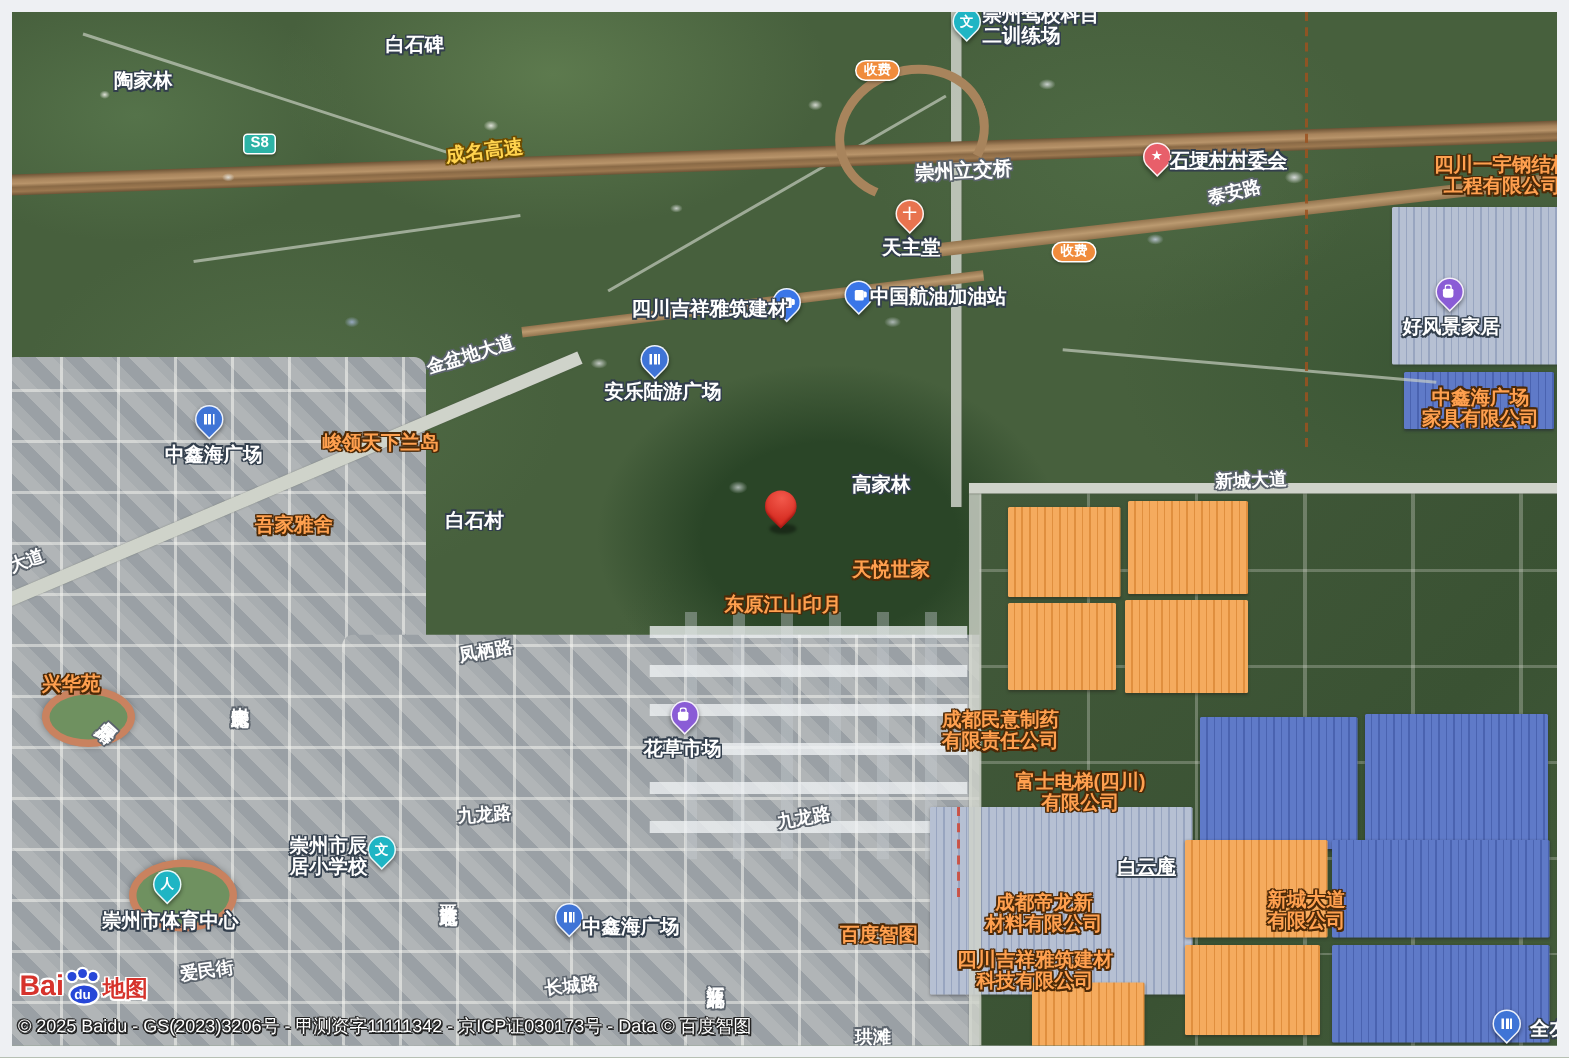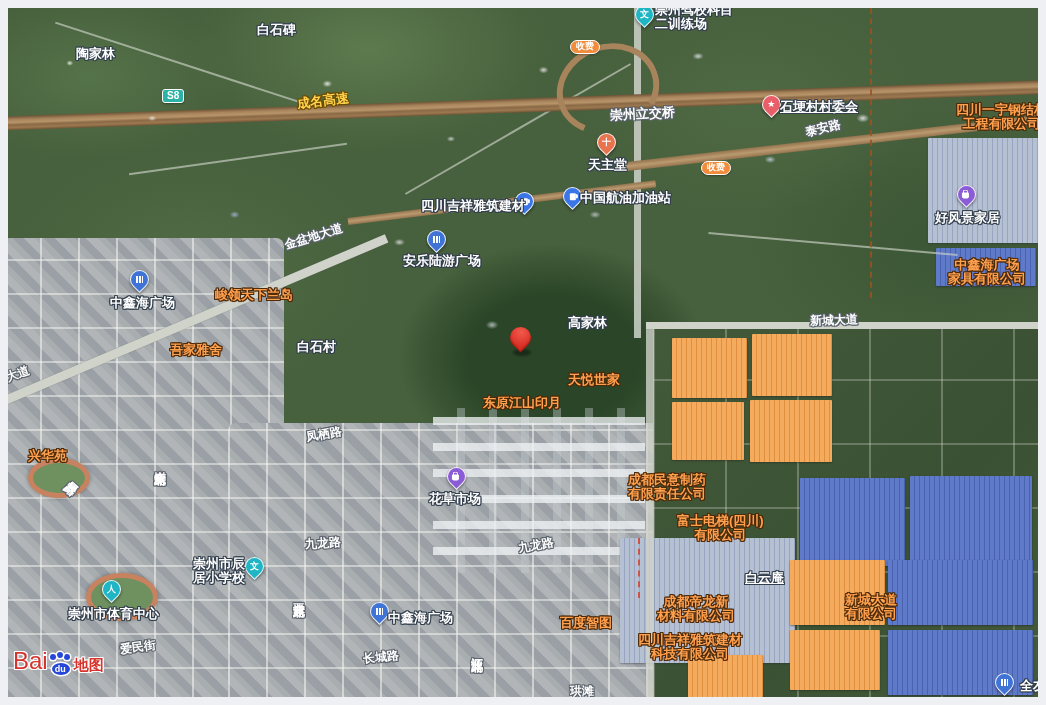--- a/index.html
+++ b/index.html
@@ -76,21 +76,21 @@
   .g-pump::after{content:"";position:absolute;right:-2px;top:1px;width:2px;height:4px;background:#fff;border-radius:0 1px 1px 0}
   .g-bag{width:7px;height:6px;background:#fff;border-radius:1px 1px 2px 2px;position:relative;transform:rotate(-45deg);margin-top:2px}
   .g-bag::before{content:"";position:absolute;left:1px;top:-3px;width:3px;height:3px;border:1px solid #fff;border-bottom:none;border-radius:2px 2px 0 0}
   .g-bld{width:7px;height:7px;transform:rotate(-45deg);
          background:linear-gradient(90deg,#fff 0 2px,rgba(0,0,0,0) 2px 3px,#fff 3px 5px,rgba(0,0,0,0) 5px 6px,#fff 6px 7px)}
   .marker{position:absolute;width:21px;height:21px;border-radius:50% 50% 0 50%;transform:rotate(45deg);
           background:radial-gradient(circle at 35% 30%,#f2594b,#d93025 70%);
           box-shadow:inset -1px -1px 2px rgba(110,0,0,.55)}
   .marker-shadow{position:absolute;width:18px;height:7px;border-radius:50%;background:rgba(0,0,0,.38);filter:blur(1px)}
   .logo{position:absolute;display:flex;align-items:flex-end;gap:1px}
-  .logo .bai{color:#d6332c;font-weight:normal;font-size:24px;
+  .logo .bai{color:#d6332c;font-weight:bold;font-size:19px;
        text-shadow:-1px 0 #fff,0 1px #fff,1px 0 #fff,0 -1px #fff,1px 1px #fff,-1px -1px #fff,1px -1px #fff,-1px 1px #fff}
   .paw{position:relative;width:22px;height:18px;margin:0 1px}
   .paw .pad{position:absolute;left:2px;top:6px;width:18px;height:12px;background:#2747d8;border-radius:50%;
        box-shadow:0 0 0 1.5px #fff}
   .paw .toes{position:absolute;left:0;top:-3px;width:6px;height:6px;border-radius:50%;background:#2747d8;box-shadow:0 0 0 1.5px #fff,7px -2px 0 #2747d8,7px -2px 0 1.5px #fff,14px 0 0 #2747d8,14px 0 0 1.5px #fff}
   .paw .du{position:absolute;left:5px;top:7px;color:#fff;font-size:9px;font-weight:bold;z-index:2}
   .logo .ditu{color:#d6332c;font-weight:bold;font-size:15px;
        text-shadow:-1px 0 #fff,0 1px #fff,1px 0 #fff,0 -1px #fff,1px 1px #fff,-1px -1px #fff,1px -1px #fff,-1px 1px #fff}
   .copy{position:absolute;font-size:12px;color:#fff;white-space:nowrap;
         text-shadow:-1px 0 #222,0 1px #222,1px 0 #222,0 -1px #222,1px 1px #222,-1px -1px #222}
@@ -281,14 +281,15 @@
 
     <div class="logo" style="left:5px;top:639px;">
       <span class="bai">Bai</span>
       <span class="paw">
         <span class="toes"></span>
         <span class="pad"></span>
         <span class="du">du</span>
       </span>
       <span class="ditu">地图</span>
     </div>
+    <span class="copy" style="left:4px;top:668px;">© 2025 Baidu - GS(2023)3206号 - 甲测资字11111342 - 京ICP证030173号 - Data © 百度智图</span>
   </div>
 </div>
 
 </body></html>

